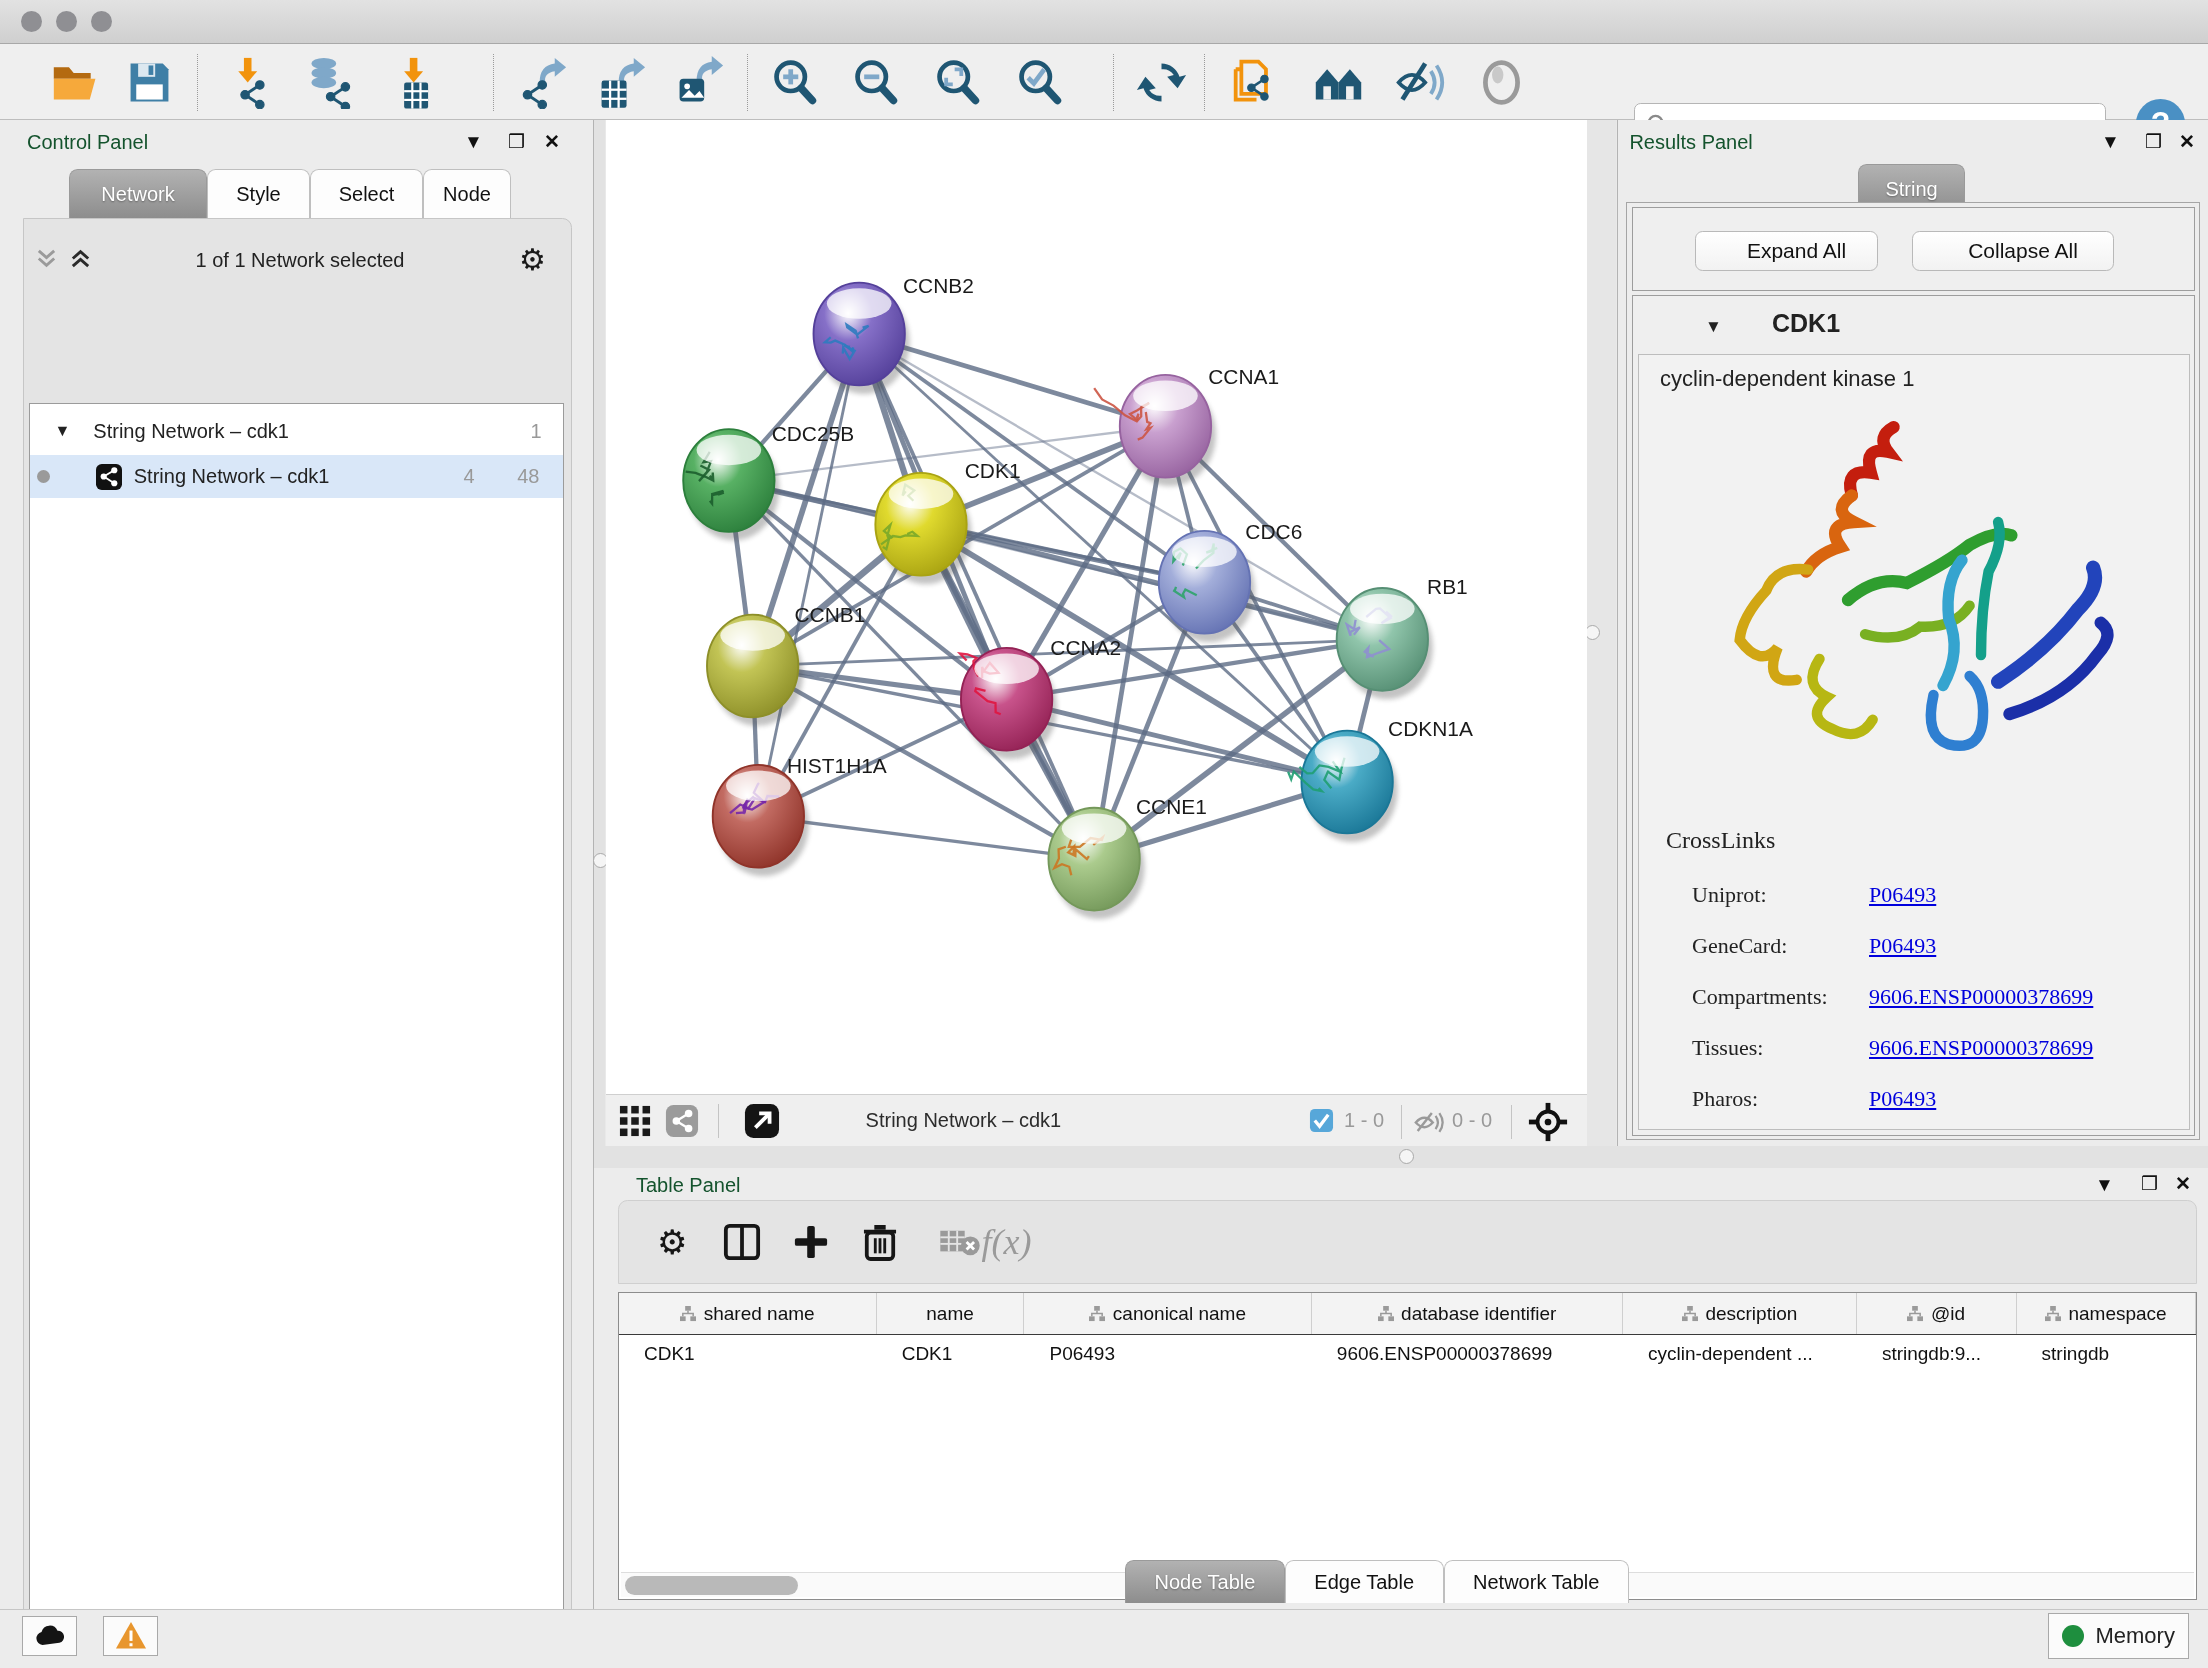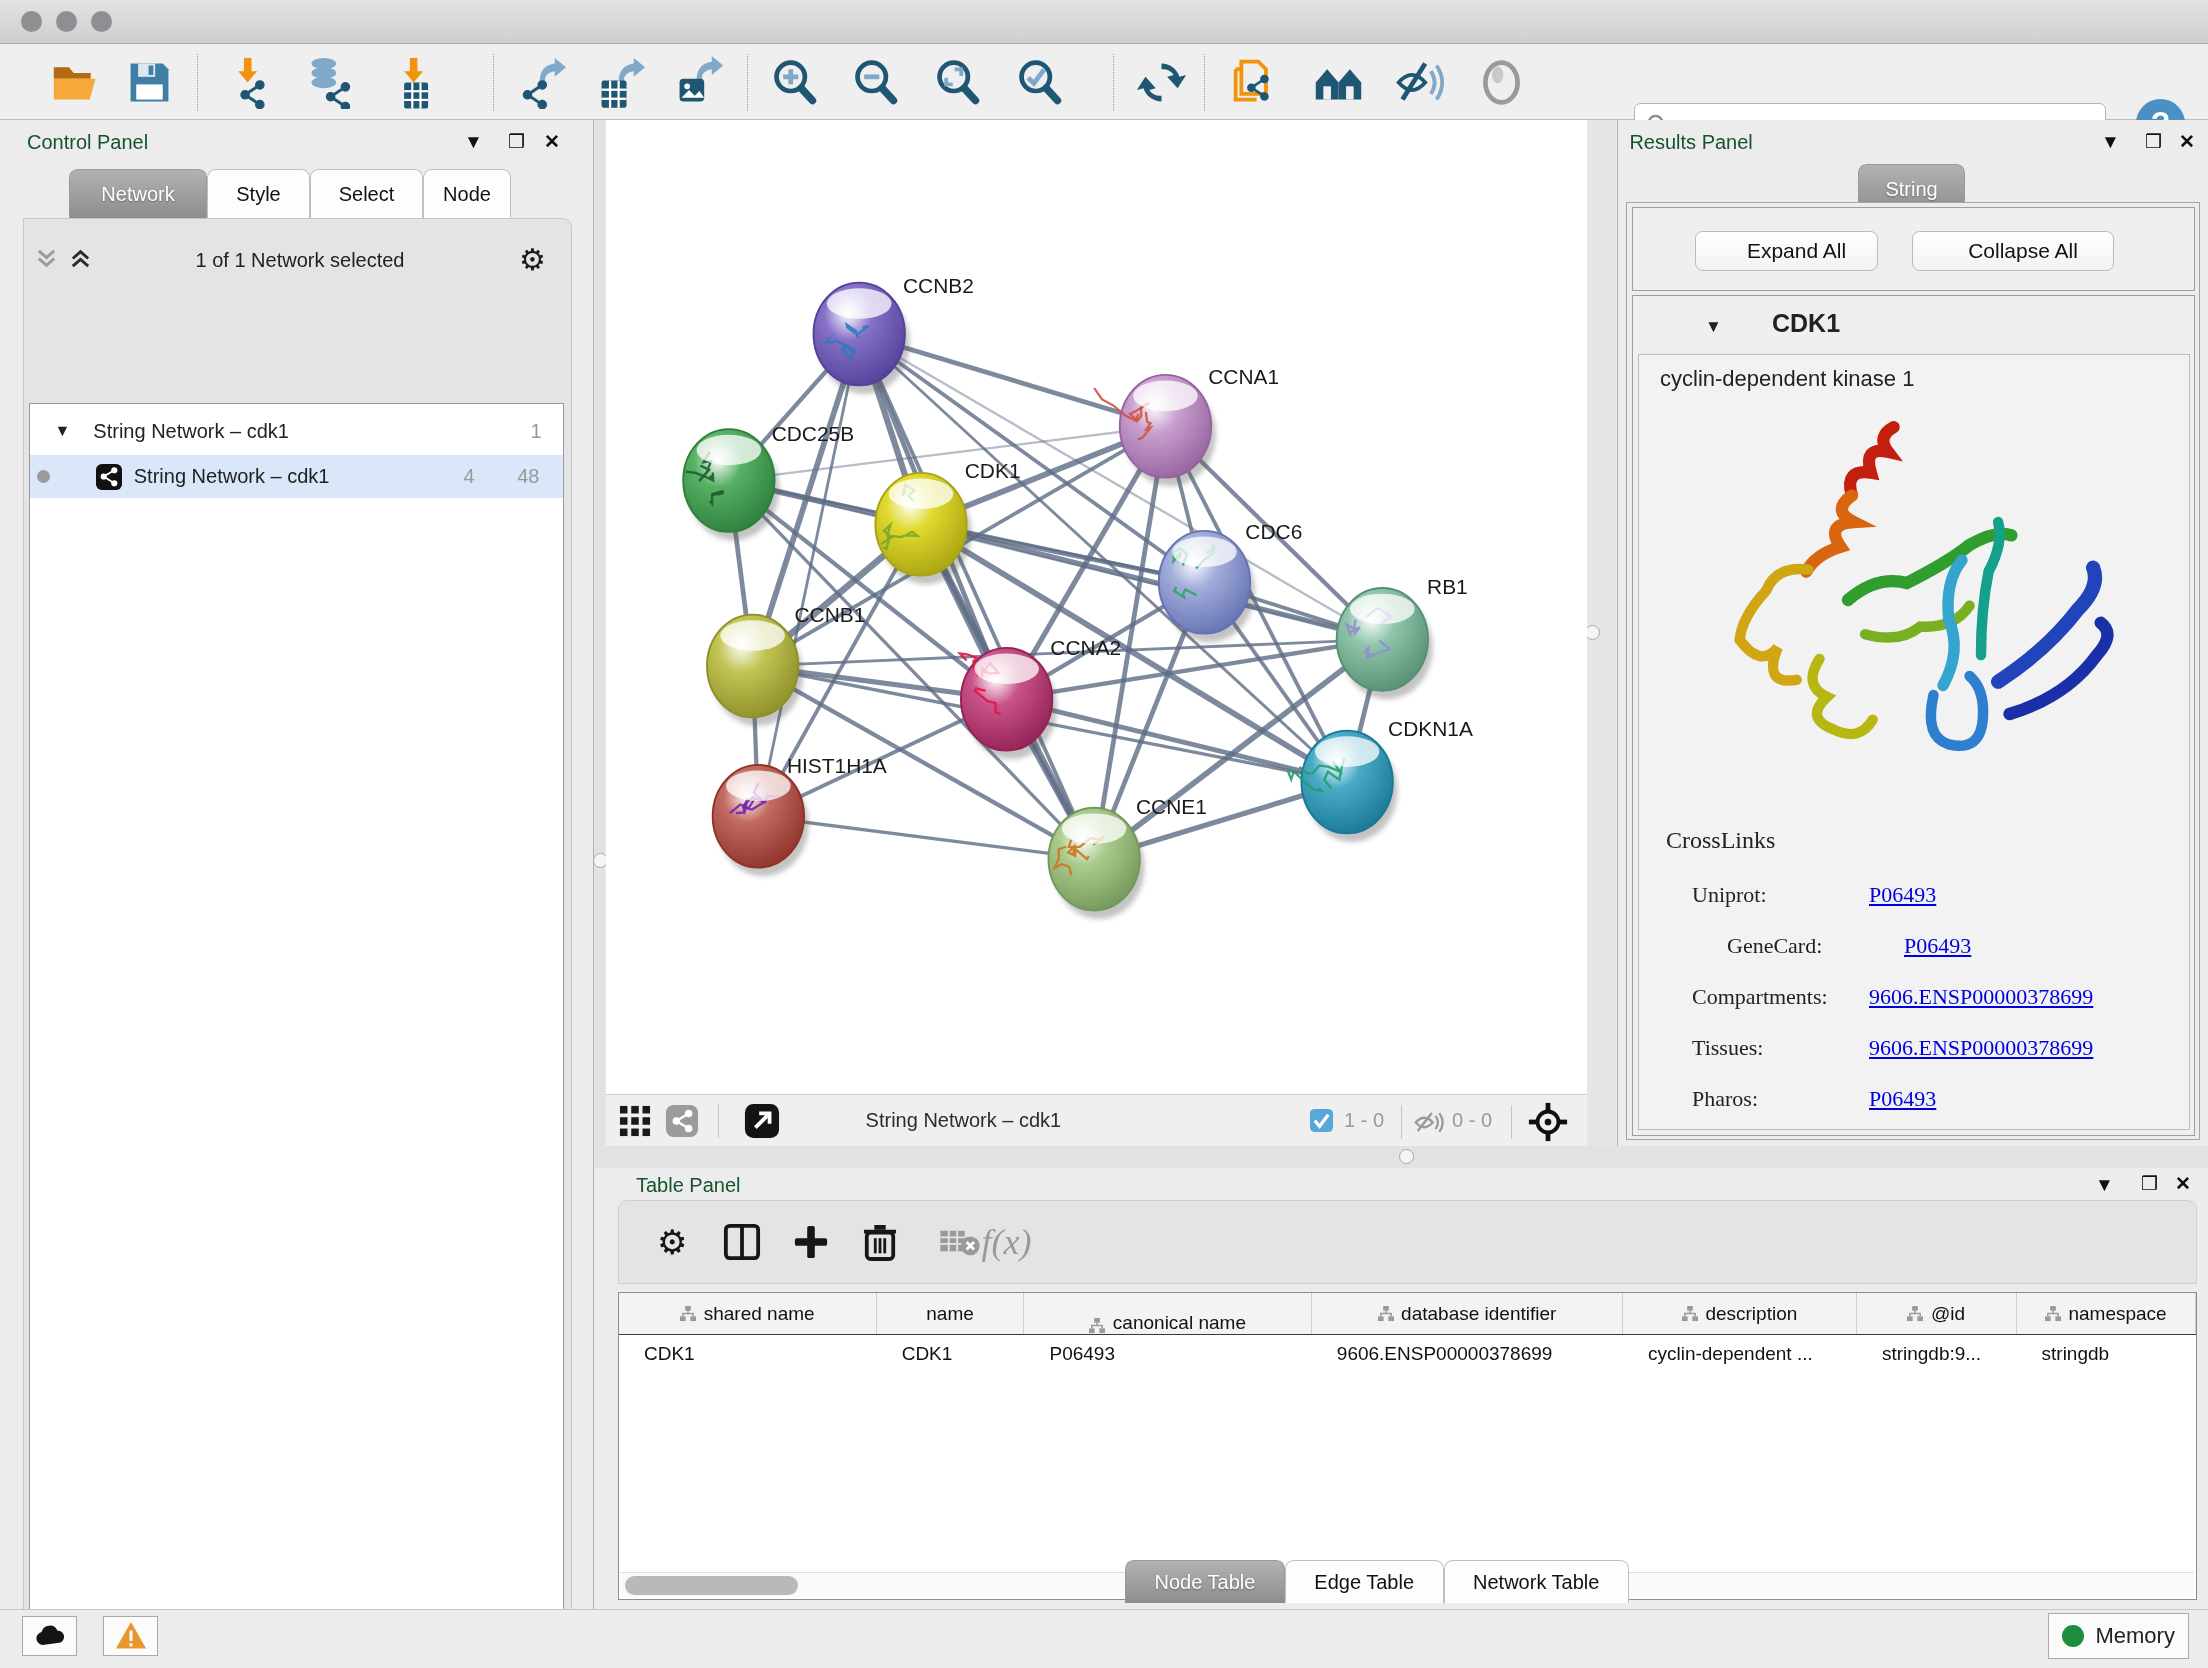--- a/index.html
+++ b/index.html
@@ -652,21 +652,21 @@
       <path d="M318 286 q52 -34 84 -76 q24 -24 16 -44" stroke="#2244bb" stroke-width="15"></path>
       <path d="M330 320 q60 -18 92 -62 q20 -22 4 -34" stroke="#1b2fa8" stroke-width="13"></path>
     </g>
   </svg>
   <div class="abs serif" style="left:27px; top:472px; font-size:24px; font-weight:normal">CrossLinks</div>
   <div id="crosslinks-rows" class="abs" style="left:53px; top:514px; width:476px">
       <div style="display: flex; height: 51px; align-items: center;">
         <span class="serif" style="font-size: 22px; width: 177px;">Uniprot:</span>
         <a class="xlink">P06493</a>
       </div>
-      <div style="display: flex; height: 51px; align-items: center; margin-left: 35px;">
+      <div style="display: flex; height: 51px; align-items: center;">
         <span class="serif" style="font-size: 22px; width: 177px;">GeneCard:</span>
         <a class="xlink">P06493</a>
       </div>
       <div style="display: flex; height: 51px; align-items: center;">
         <span class="serif" style="font-size: 22px; width: 177px;">Compartments:</span>
         <a class="xlink">9606.ENSP00000378699</a>
       </div>
       <div style="display: flex; height: 51px; align-items: center;">
         <span class="serif" style="font-size: 22px; width: 177px;">Tissues:</span>
         <a class="xlink">9606.ENSP00000378699</a>
@@ -737,21 +737,21 @@
               <g stroke="#9a9a9a" stroke-width="1.6" fill="none">
                 <path d="M8.5 5 v3 M3 11 v-3 h11 v3"></path>
               </g>
             </svg>
           </span>
           <span>shared name</span>
         </div>
         <div class="th" style="width: 149px;">
           <span>name</span>
         </div>
-        <div class="th" style="width: 290px; align-items: flex-end;">
+        <div class="th" style="width: 290px;">
           <span>
             <svg width="16" height="16" viewBox="0 0 17 17">
               <g fill="#9a9a9a">
                 <rect x="5.5" y="0" width="6" height="5"></rect>
                 <rect x="0" y="11" width="6" height="5"></rect>
                 <rect x="11" y="11" width="6" height="5"></rect>
               </g>
               <g stroke="#9a9a9a" stroke-width="1.6" fill="none">
                 <path d="M8.5 5 v3 M3 11 v-3 h11 v3"></path>
               </g>

